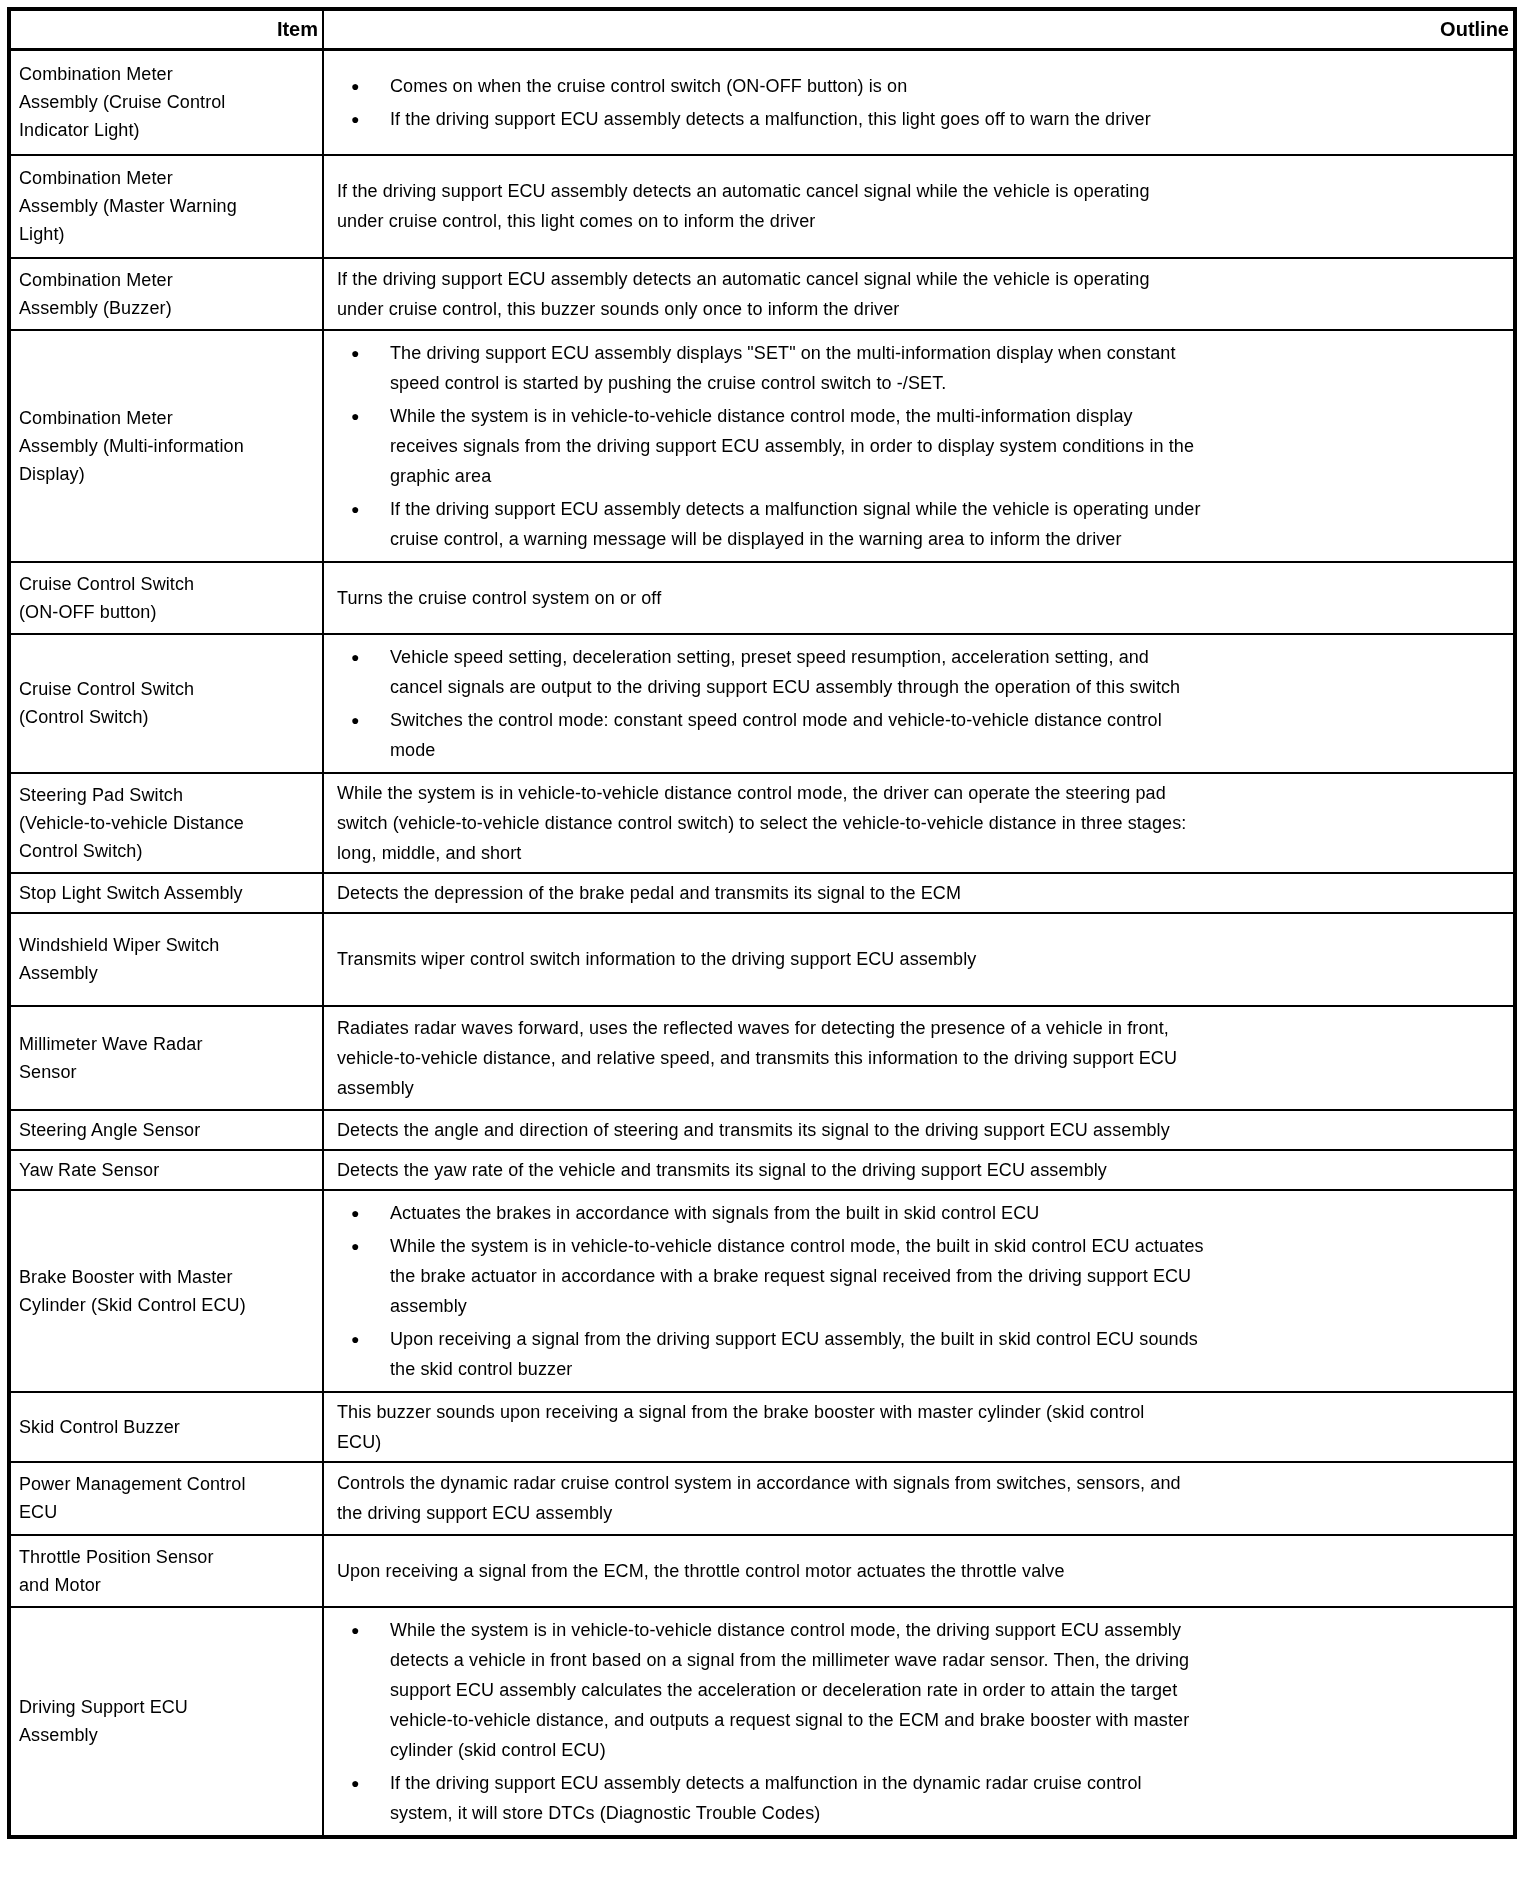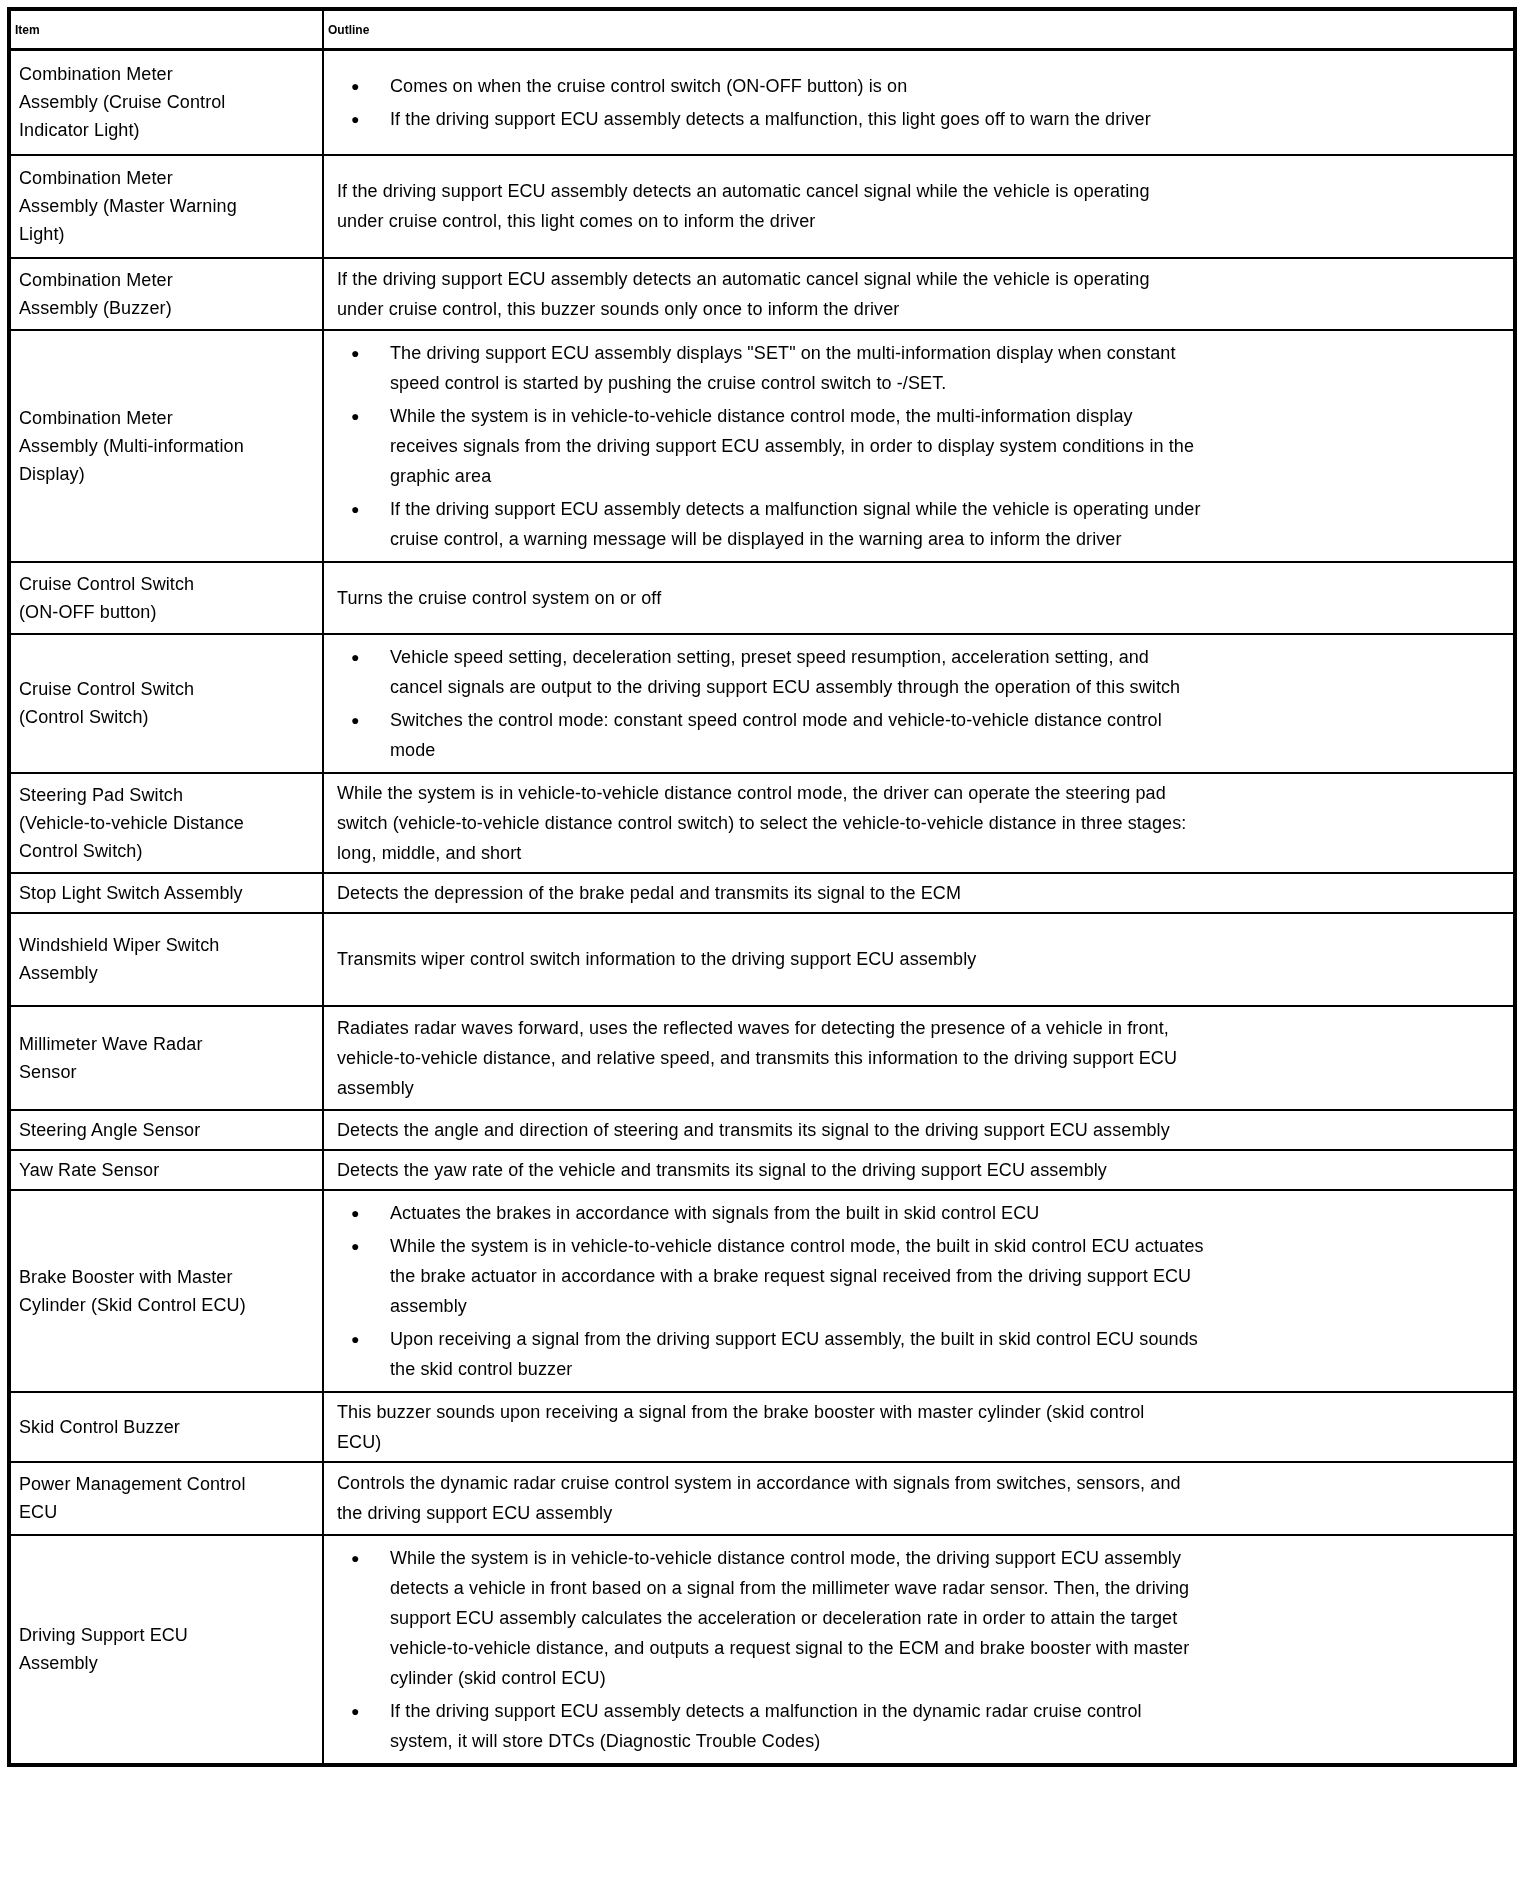--- a/index.html
+++ b/index.html
@@ -20,23 +20,23 @@
     width: 1506px;
     border: 4px solid #000000;
     background: #ffffff;
   }
   col.c-item    { width: 314px; }
   col.c-outline { width: 1192px; }
 
   th {
     border-bottom: 3px solid #000000;
     border-left: 2px solid #000000;
-    font-size: 12px;
+    font-size: 20px;
     font-weight: bold;
-    text-align: left;
+    text-align: right;
     vertical-align: middle;
     height: 33px;
     padding: 2px 4px;
   }
   th:first-child { border-left: none; }
 
   td {
     border-top: 2px solid #000000;
     border-left: 2px solid #000000;
     vertical-align: middle;
@@ -285,20 +285,29 @@
         <tr style="height: 73px; margin-top: 17px;">
           <td class="item-cell">
             <div class="item-text">Power Management Control
 ECU</div>
           </td>
           <td class="outline-cell">
             <div class="outline-text">Controls the dynamic radar cruise control system in accordance with signals from switches, sensors, and
 the driving support ECU assembly</div>
           </td>
         </tr>
+        <tr style="height: 72px;">
+          <td class="item-cell">
+            <div class="item-text">Throttle Position Sensor
+and Motor</div>
+          </td>
+          <td class="outline-cell">
+            <div class="outline-text">Upon receiving a signal from the ECM, the throttle control motor actuates the throttle valve</div>
+          </td>
+        </tr>
         <tr style="height: 226px;">
           <td class="item-cell">
             <div class="item-text">Driving Support ECU
 Assembly</div>
           </td>
           <td class="outline-cell">
             <ul class="bullet-list">
               <li>
                 <span class="bullet-icon">●</span>
                 <span class="bullet-text">While the system is in vehicle-to-vehicle distance control mode, the driving support ECU assembly

